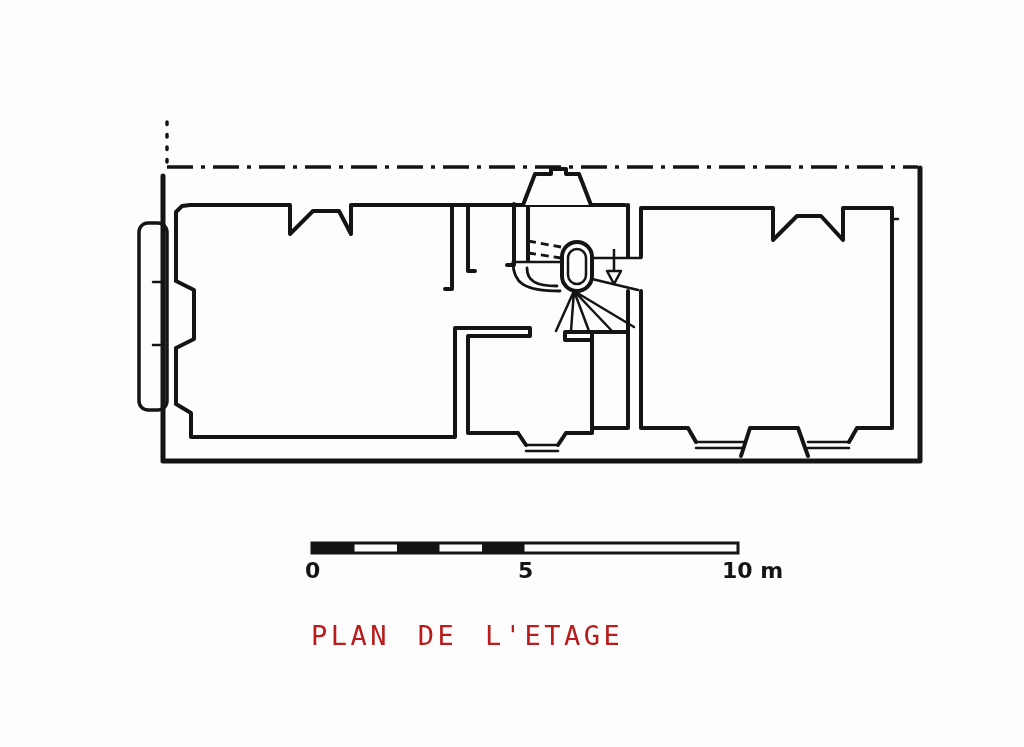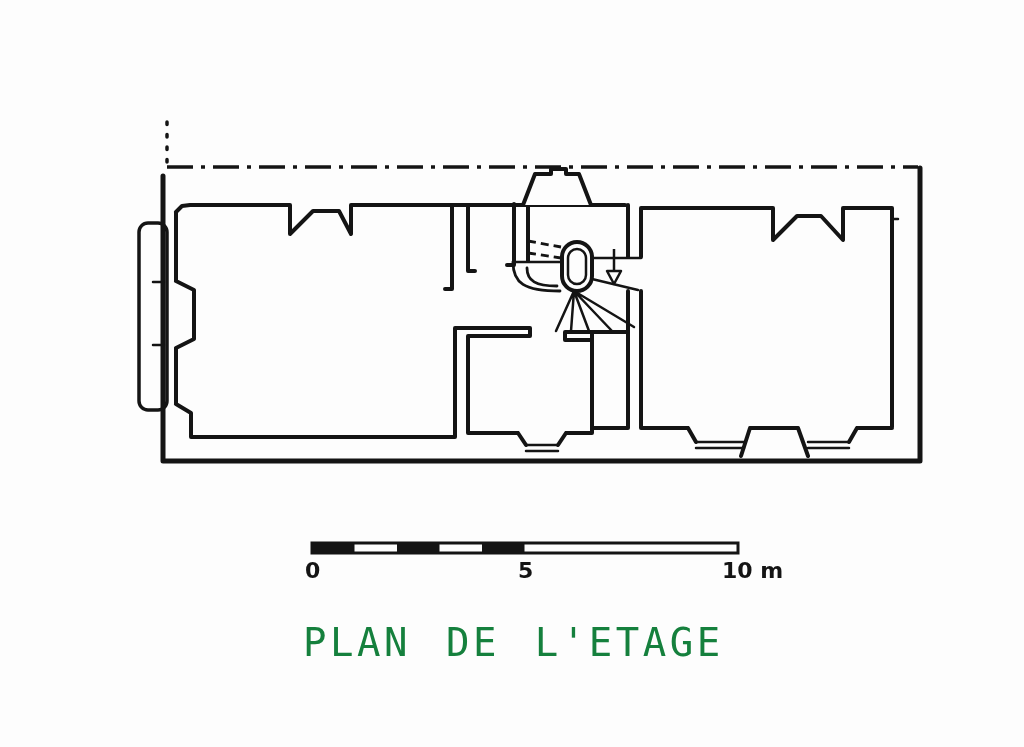--- a/index.html
+++ b/index.html
@@ -2,24 +2,24 @@
 <html><head>
 <meta charset="utf-8">
 <style>
   html,body{margin:0;padding:0;background:#e9e9e9;}
   .sheet{
     position:relative;width:1024px;height:747px;background:#fdfdfd;
     overflow:hidden;font-family:"DejaVu Sans",sans-serif;
   }
   .plan-svg{position:absolute;left:0;top:0;}
   .plan-title{
-    position:absolute;left:303px;top:620px;
+    position:absolute;left:311px;top:620px;
     font-family:"DejaVu Sans Mono",monospace;
-    font-size:39px;letter-spacing:3.5px;word-spacing:8px;
-    color:#15803d;white-space:nowrap;
+    font-size:27px;letter-spacing:3.5px;word-spacing:8px;
+    color:#b91c1c;white-space:nowrap;
   }
   .scale-num{
     font-family:"DejaVu Sans",sans-serif;font-weight:bold;font-size:22px;fill:#141414;
   }
 </style>
 </head>
 <body>
 
 <div class="sheet">
 

